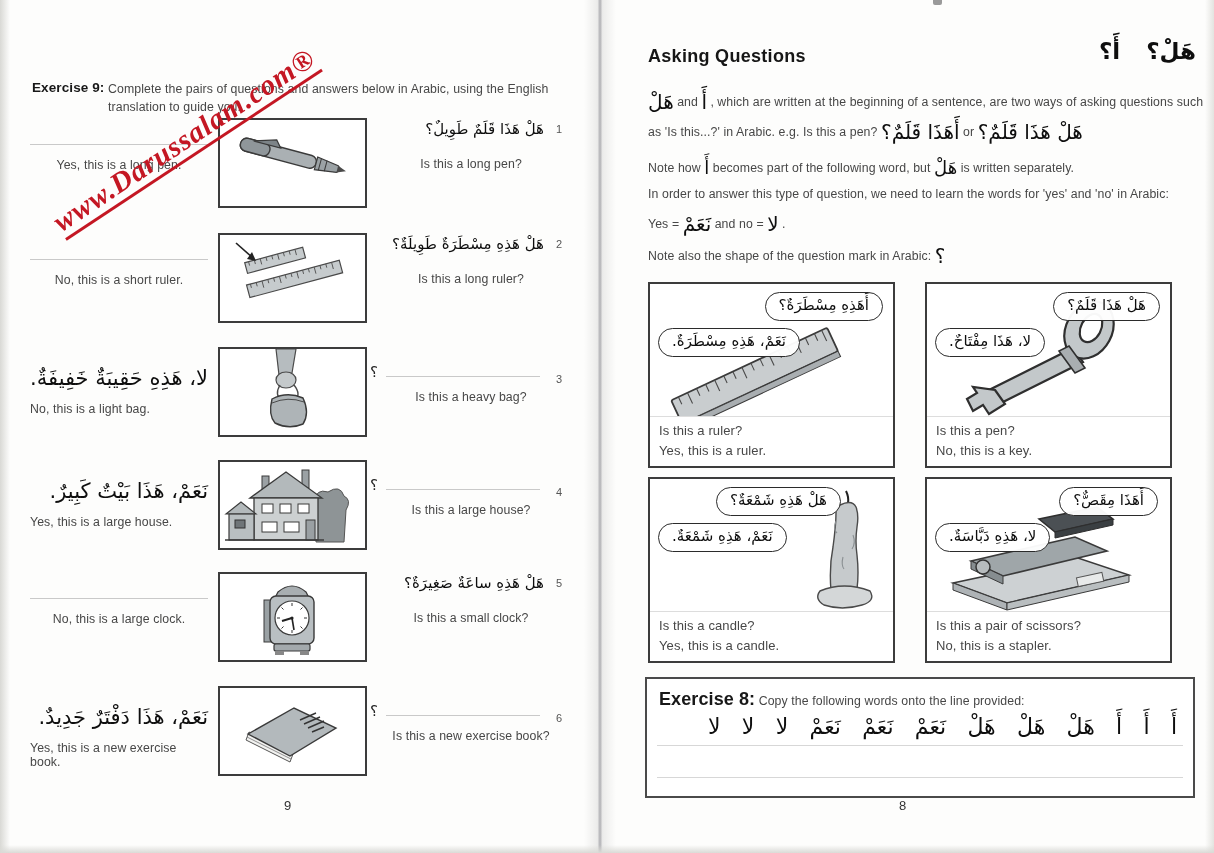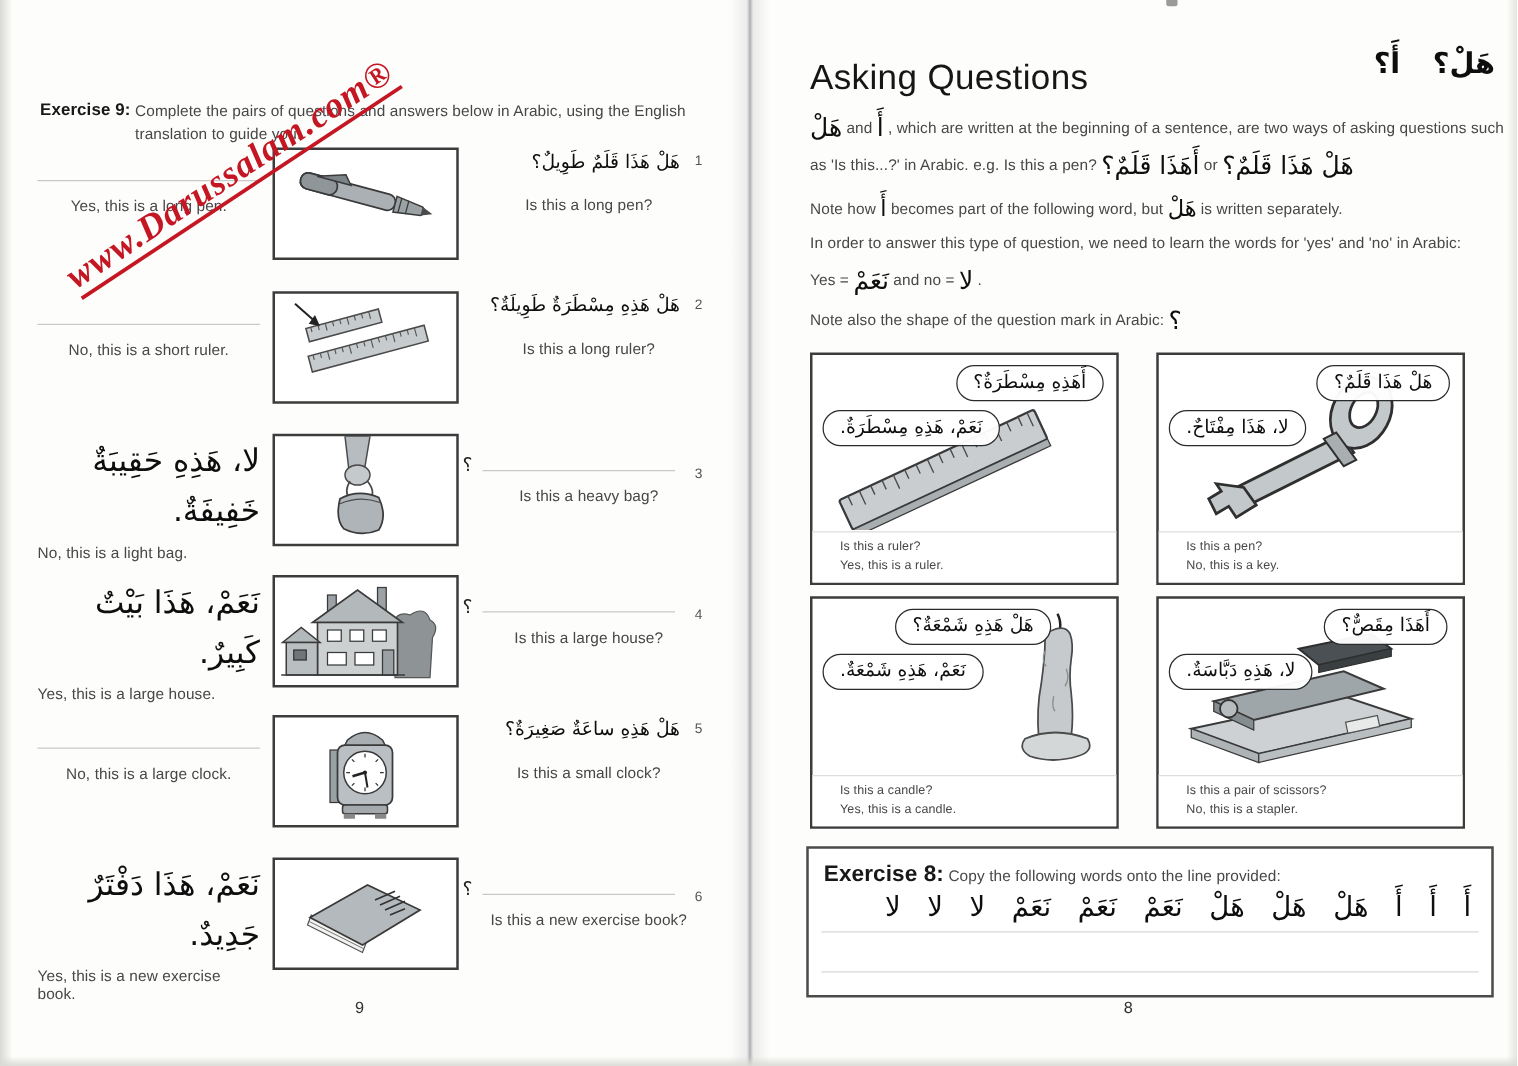--- a/index.html
+++ b/index.html
@@ -27,44 +27,44 @@
   .ex-label{left:32px;top:80px;font-size:13.5px;}
   .ex-instr{left:108px;top:81px;width:458px;line-height:1.45;}
   
   .row{left:0;width:600px;height:96px;}
   .l-ans{position:absolute;left:30px;top:0;width:178px;}
   .l-img{position:absolute;left:218px;top:0;width:145px;height:86px;border:2px solid #3c3c3c;background:#fff;}
   .l-img svg{width:100%;height:100%;display:block;}
   .l-q{position:absolute;left:370px;top:0;width:192px;}
   .a-line{border-top:1.3px solid #c9c9c9;margin-top:26px;}
   .a-en{text-align:center;margin-top:13px;}
-  .a-ar{font-size:25px;text-align:right;margin-top:2px;line-height:1.6;}
+  .a-ar{font-size:21px;text-align:right;margin-top:15px;line-height:1.6;}
   .a-ar + .a-en{margin-top:6px;text-align:left;}
   .q-row1{position:relative;padding-right:18px;min-height:30px;}
   .q-num{position:absolute;right:0;top:5px;font-size:11px;color:#555;}
   .q-ar{font-size:15px;text-align:right;line-height:1.55;}
   .q-blank{display:flex;align-items:flex-end;margin-top:12px;height:22px;}
   .q-mark{font-family:"DejaVu Sans", sans-serif;font-size:15px;color:#222;}
   .q-line{flex:1;border-bottom:1.3px solid #c9c9c9;margin:0 4px 4px 8px;}
   .q-en{text-align:center;margin-top:9px;padding-left:10px;}
   .pgnum{font-size:13px;color:#333;}
   
-  .rp-title{left:648px;top:46px;font-size:28px;font-weight:normal;color:#161616;letter-spacing:.3px;}
+  .rp-title{left:648px;top:46px;font-size:18px;font-weight:bold;color:#161616;letter-spacing:.3px;}
   .rp-title-ar{left:1060px;top:38px;width:136px;display:flex;flex-direction:row-reverse;gap:26px;justify-content:flex-start;
                font-size:23px;font-weight:bold;}
   .para{left:648px;width:556px;line-height:1.4;}
   .para .ar{font-size:18px;vertical-align:-2px;}
   .para .ar-lg{font-size:20px;vertical-align:-3px;}
   
   .xbox{width:243px;height:182px;border:2px solid #3c3c3c;background:#fff;}
   .xbox svg{position:absolute;left:0;top:0;width:239px;height:140px;}
   .bubble{position:absolute;border:1.6px solid #2b2b2b;border-radius:18px;padding:3px 13px 6px;
           font-size:15px;background:rgba(255,255,255,.96);white-space:nowrap;z-index:2;}
-  .cap{position:absolute;left:0;right:0;bottom:0;border-top:1px solid #ddd;padding:4px 22px 6px;
-       font-size:10px;line-height:1.5;background:#fff;}
+  .cap{position:absolute;left:0;right:0;bottom:0;border-top:1px solid #ddd;padding:4px 9px 6px;
+       font-size:13px;line-height:1.5;background:#fff;}
   
   .ex8{left:645px;top:677px;width:546px;height:117px;border:2px solid #4a4a4a;background:#fff;}
   .ex8-head{position:absolute;left:12px;top:10px;}
   .ex8-words{position:absolute;left:16px;right:16px;top:30px;font-size:22px;direction:rtl;
              text-align:justify;text-align-last:justify;word-spacing:10px;line-height:36px;
              font-family:"DejaVu Sans", sans-serif;color:#0e0e0e;margin-left:45px;}
   .ex8-line{position:absolute;left:10px;right:10px;border-top:1px solid #d7d7d7;}
 </style>
 </head>
 <body>

